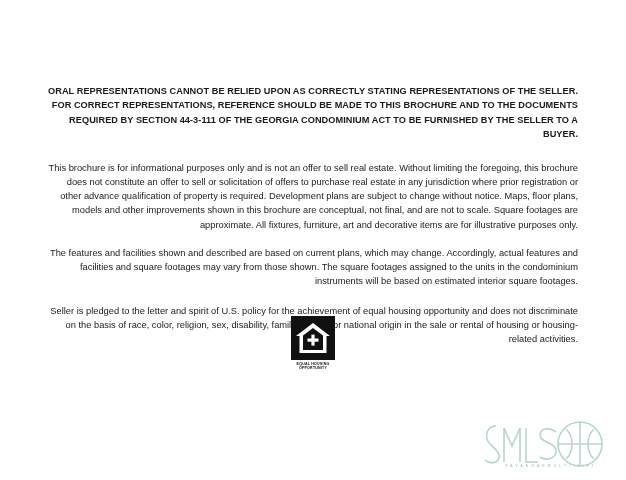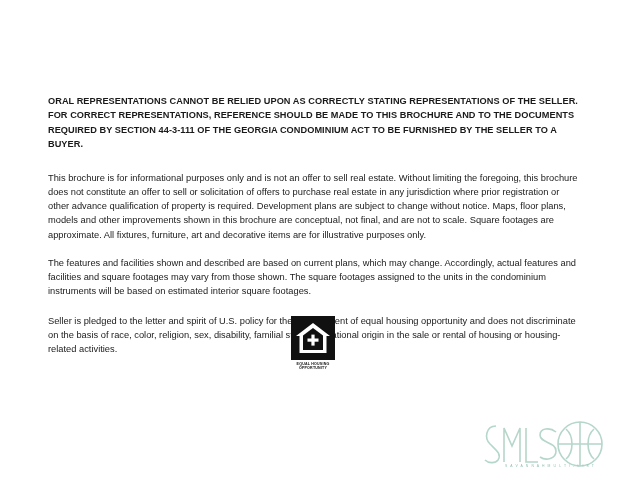--- a/index.html
+++ b/index.html
@@ -36,22 +36,22 @@
     font-weight: bold;
     letter-spacing: 0.2px;
     color: #1a1a1a;
     margin: 0 0 18px 0;
     line-height: 1.4;
   }
   .para {
     font-size: 9.3px;
     line-height: 1.52;
     color: #1a1a1a;
-    margin: 14px 0 16px 0;
-    text-align: left;
+    margin: 4px 0 16px 0;
+    text-align: right;
   }
   .para.bold {
     font-weight: bold;
     font-size: 9.2px;
     letter-spacing: 0.05px;
     line-height: 1.55;
     margin-bottom: 20px;
   }
   .para.tight {
     margin-bottom: 14px;

